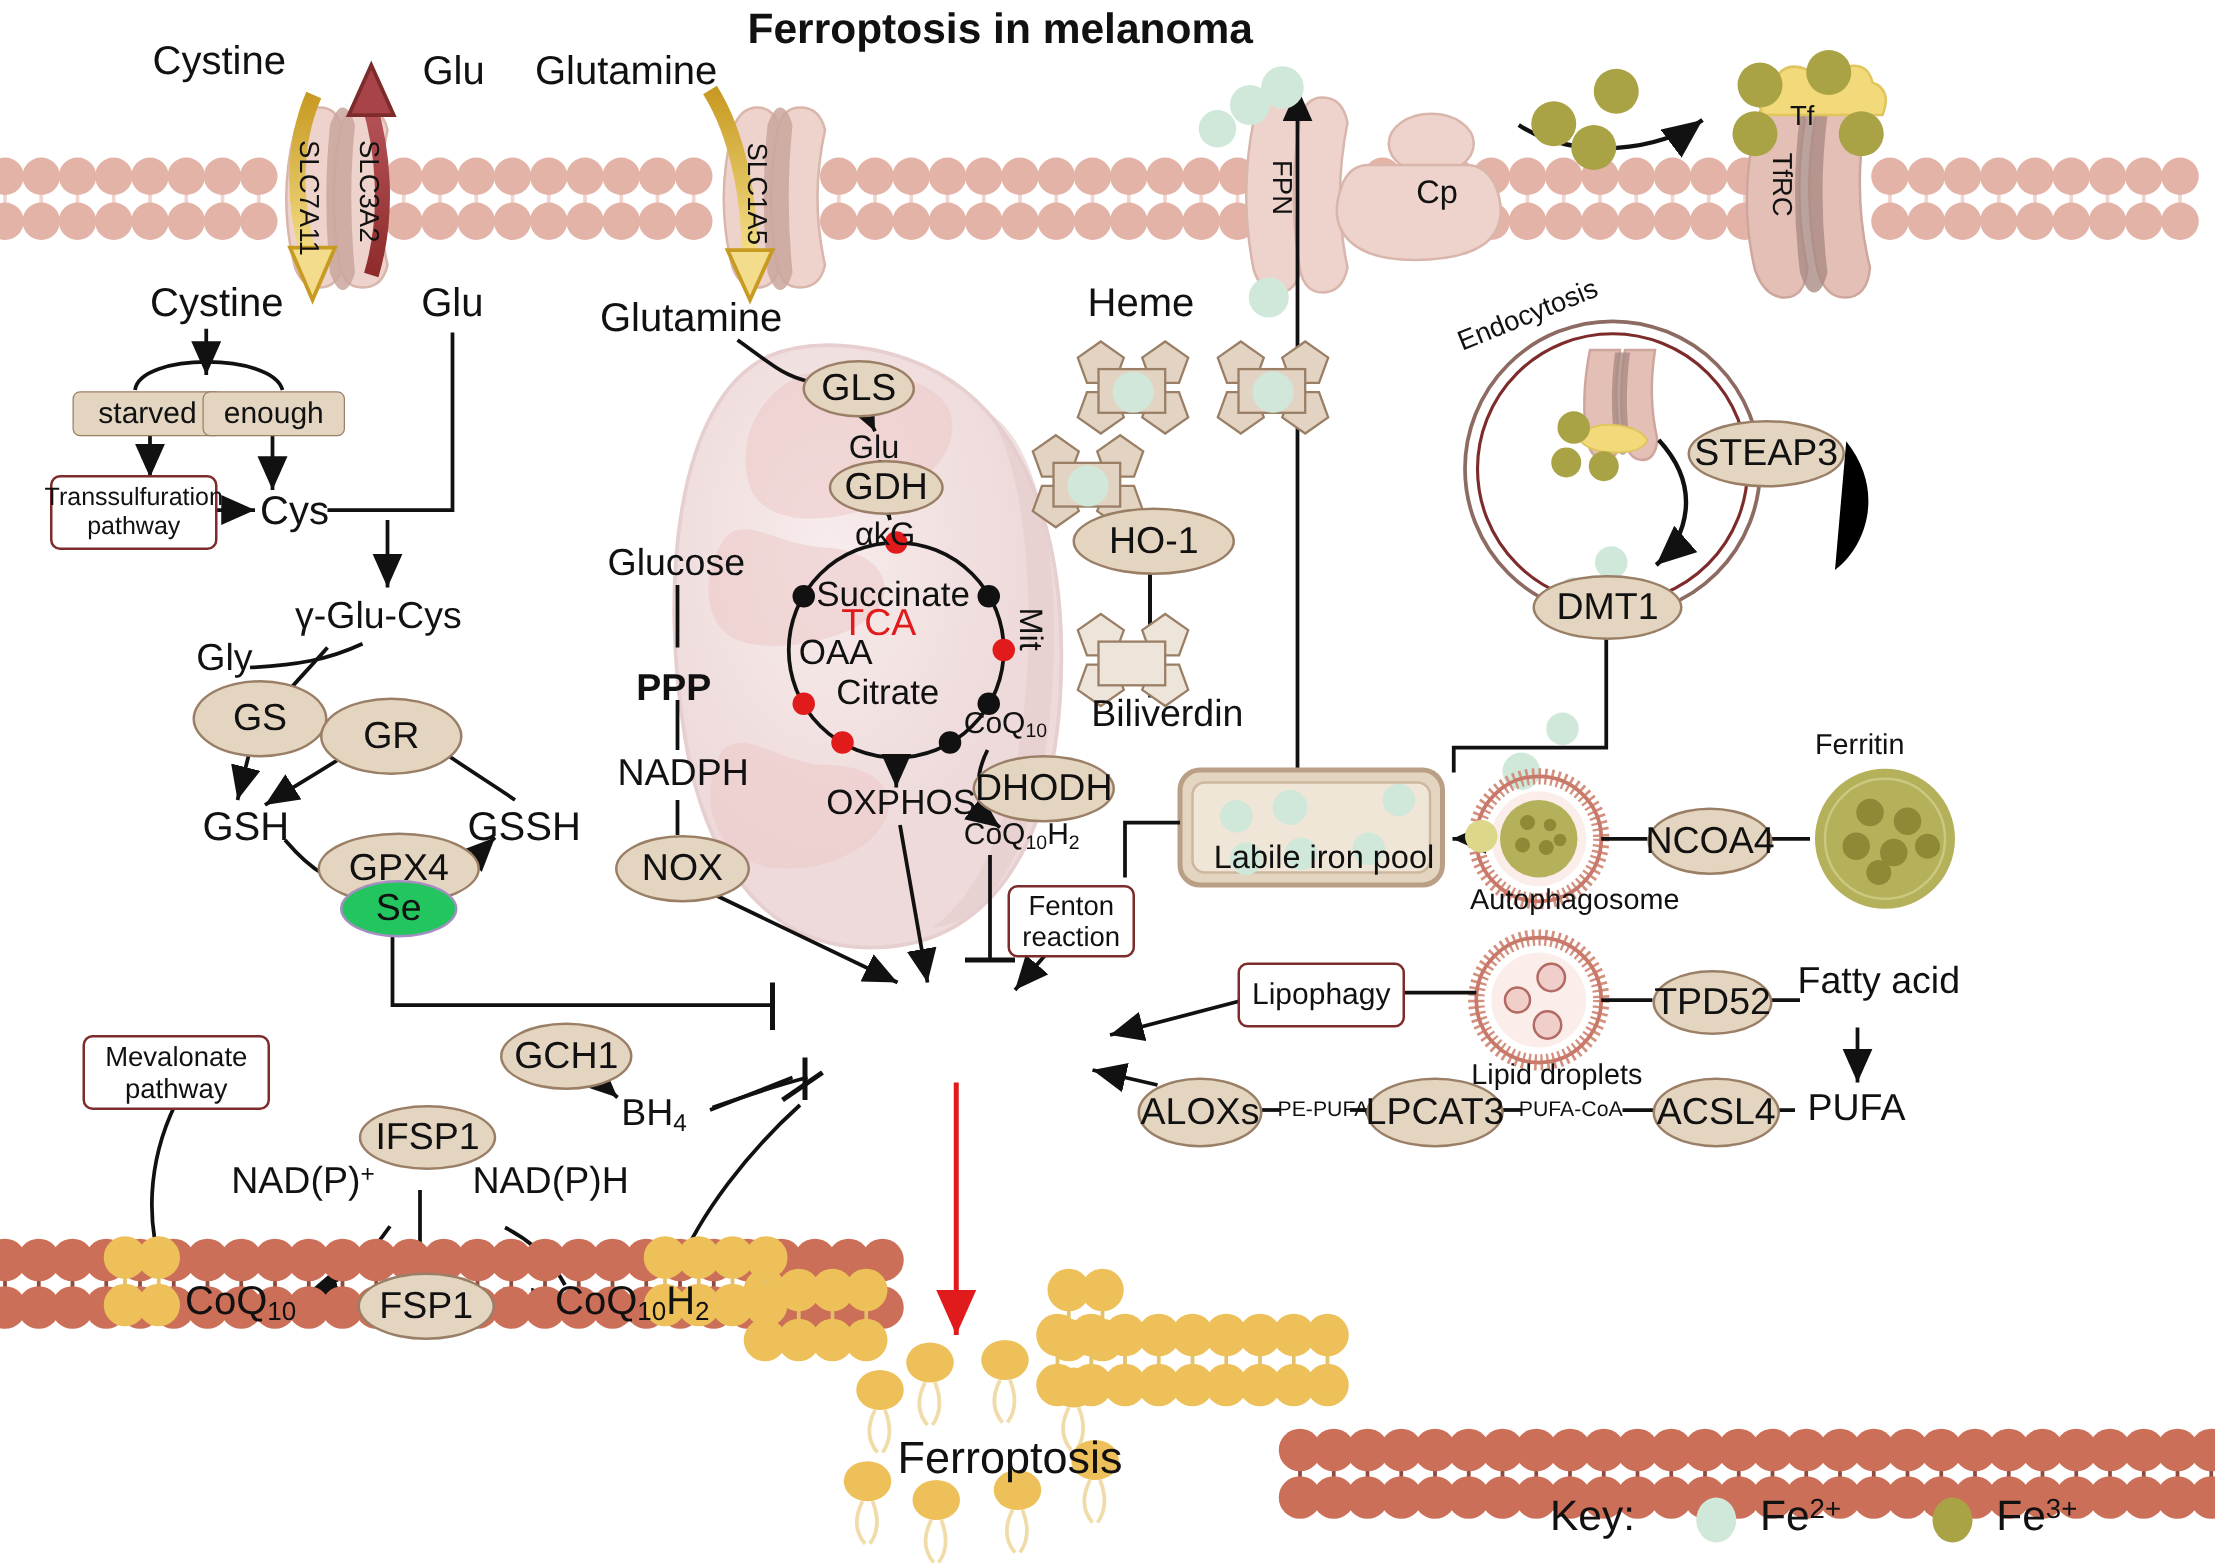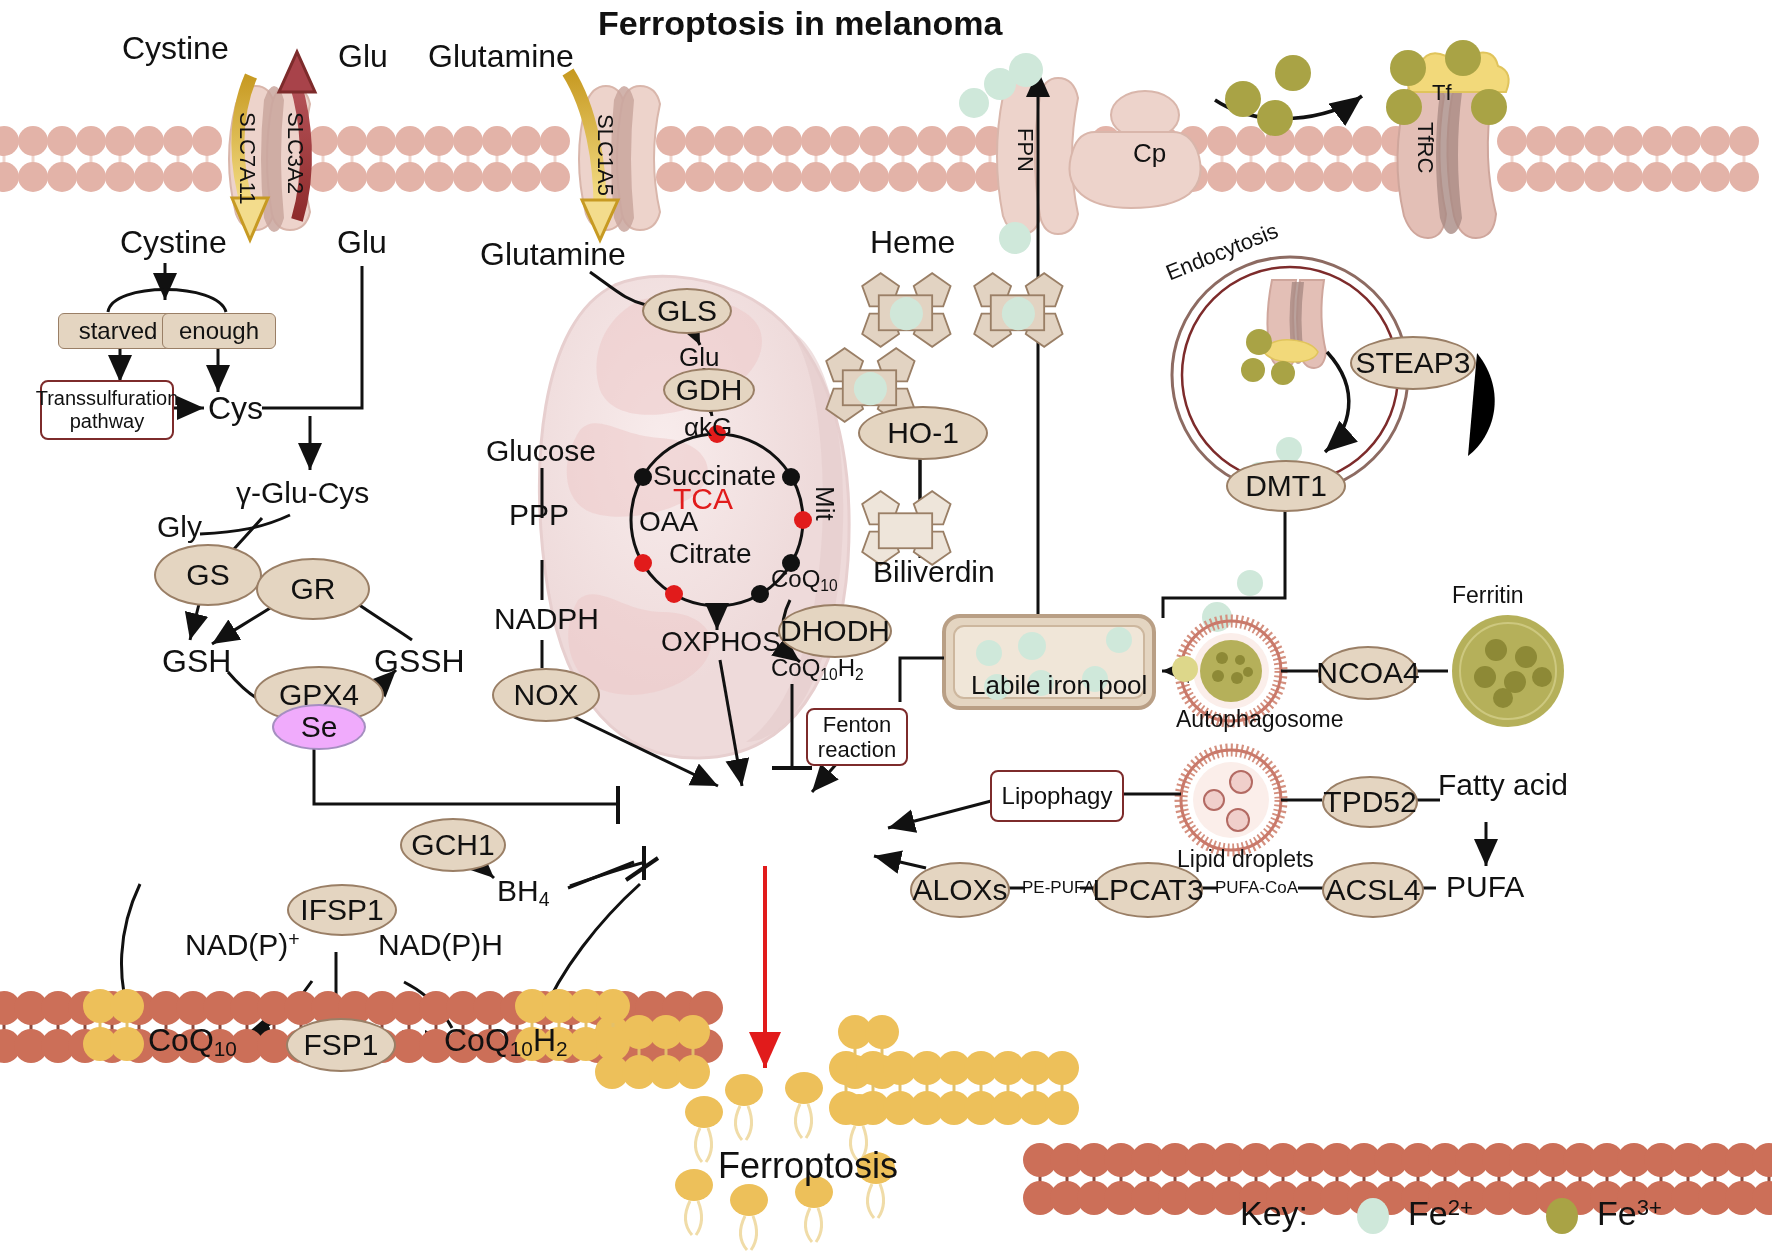--- a/index.html
+++ b/index.html
@@ -847,21 +847,21 @@
 <div class="ell" style="left:256px;top:558px;width:110px;height:58px;">
       <span>GR</span>
     </div>
 
 <div class="lbl t32" style="left:162px;top:645px;">GSH</div>
 <div class="lbl t32" style="left:374px;top:645px;">GSSH</div>
 
 <div class="ell" style="left:254px;top:666px;width:126px;height:54px;">
       <span>GPX4</span>
     </div>
-<div class="ell" style="left:272px;top:704px;width:90px;height:42px;background:#f0abfc;border-color:#a58fc0;">
+<div class="ell" style="left:272px;top:704px;width:90px;height:42px;background:#22c55e;border-color:#a58fc0;">
       <span>Se</span>
     </div>
 
 <div class="lbl t32" style="left:480px;top:238px;">Glutamine</div>
 <div class="ell" style="left:642px;top:288px;width:86px;height:42px;">
       <span>GLS</span>
     </div>
 <div class="lbl t26" style="left:679px;top:344px;">Glu</div>
 <div class="ell" style="left:663px;top:368px;width:88px;height:40px;">
       <span>GDH</span>
@@ -873,21 +873,21 @@
 <div class="lbl t28" style="left:669px;top:540px;">Citrate</div>
 <div class="lbl t28" style="left:661px;top:628px;">OXPHOS</div>
 <div class="lbl t26 vert" style="left:812px;top:486px;">Mit</div>
 <div class="lbl t24" style="left:771px;top:567px;font-size:24px;"><span>CoQ</span><sub>10</sub></div>
 <div class="ell" style="left:778px;top:604px;width:110px;height:50px;">
       <span>DHODH</span>
     </div>
 <div class="lbl" style="left:771px;top:656px;font-size:24px;"><span>CoQ</span><sub>10</sub><span>H</span><sub>2</sub></div>
 
 <div class="lbl t30" style="left:486px;top:436px;">Glucose</div>
-<div class="lbl t30" style="left:509px;top:500px;">PPP</div>
+<div class="lbl t30" style="left:509px;top:536px;font-weight:bold;">PPP</div>
 <div class="lbl t30" style="left:494px;top:604px;">NADPH</div>
 <div class="ell" style="left:492px;top:668px;width:104px;height:50px;">
       <span>NOX</span>
     </div>
 
 <div class="lbl t32" style="left:870px;top:226px;">Heme</div>
 <div class="ell" style="left:858px;top:406px;width:126px;height:50px;">
       <span>HO-1</span>
     </div>
 <div class="lbl t30" style="left:873px;top:557px;">Biliverdin</div>
@@ -924,20 +924,23 @@
 <div class="lbl t18" style="left:1022px;top:879px;font-size:17px;">PE-PUFA</div>
 <div class="ell" style="left:1093px;top:862px;width:106px;height:52px;">
       <span>LPCAT3</span>
     </div>
 <div class="lbl t18" style="left:1215px;top:879px;font-size:17px;">PUFA-CoA</div>
 <div class="ell" style="left:1322px;top:862px;width:98px;height:52px;">
       <span>ACSL4</span>
     </div>
 
 
+<div class="boxr" style="left:66px;top:828px;width:146px;height:56px;font-size:22px;">
+      <span>Mevalonate pathway</span>
+    </div>
 <div class="ell" style="left:287px;top:884px;width:106px;height:48px;">
       <span>IFSP1</span>
     </div>
 <div class="ell" style="left:400px;top:818px;width:102px;height:50px;">
       <span>GCH1</span>
     </div>
 <div class="lbl t30" style="left:497px;top:876px;"><span>BH</span><sub>4</sub></div>
 <div class="lbl t30" style="left:185px;top:930px;"><span>NAD(P)</span><sup>+</sup></div>
 <div class="lbl t30" style="left:378px;top:930px;">NAD(P)H</div>
 

